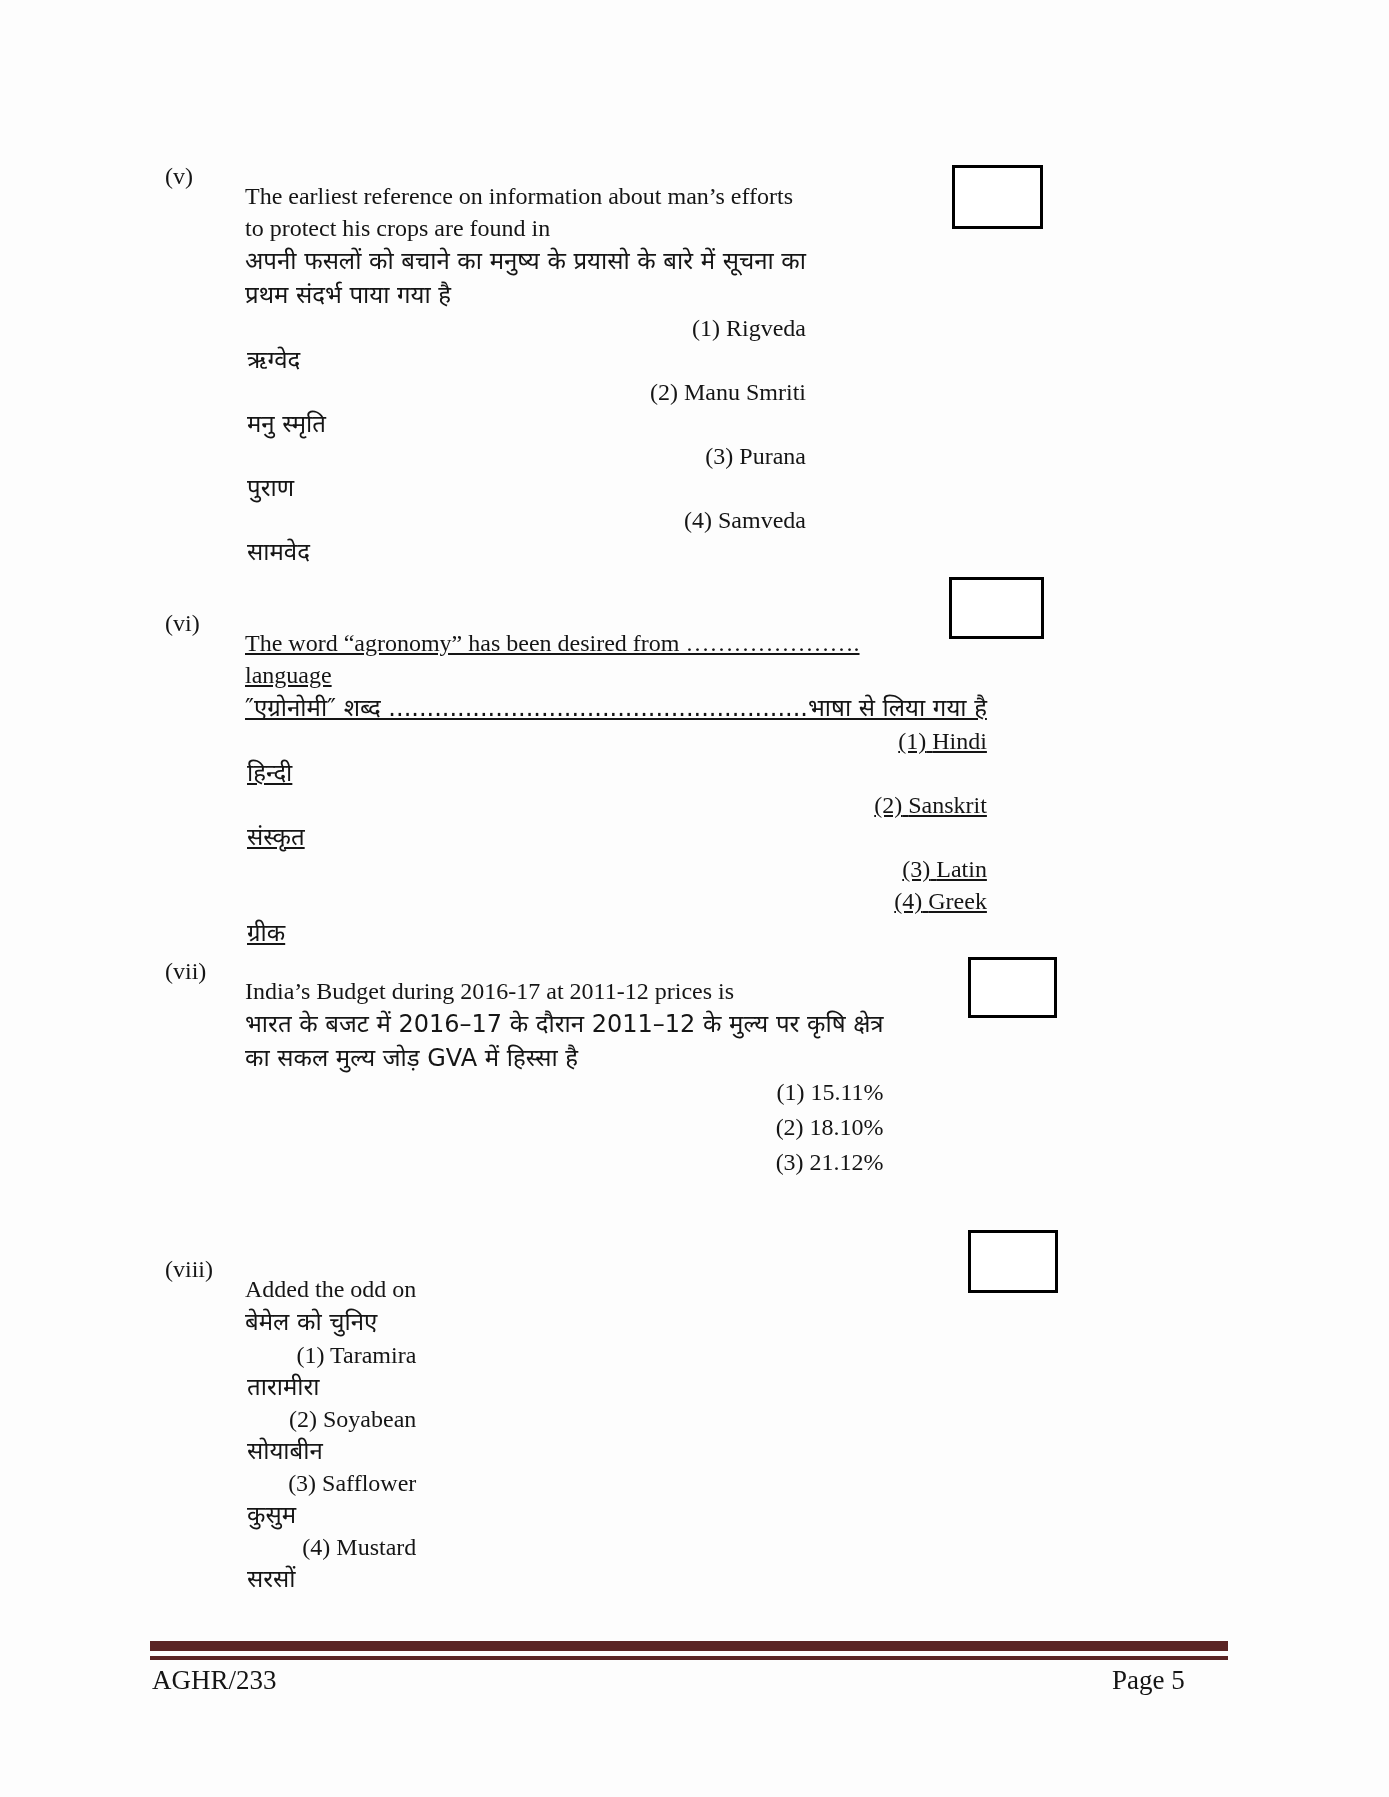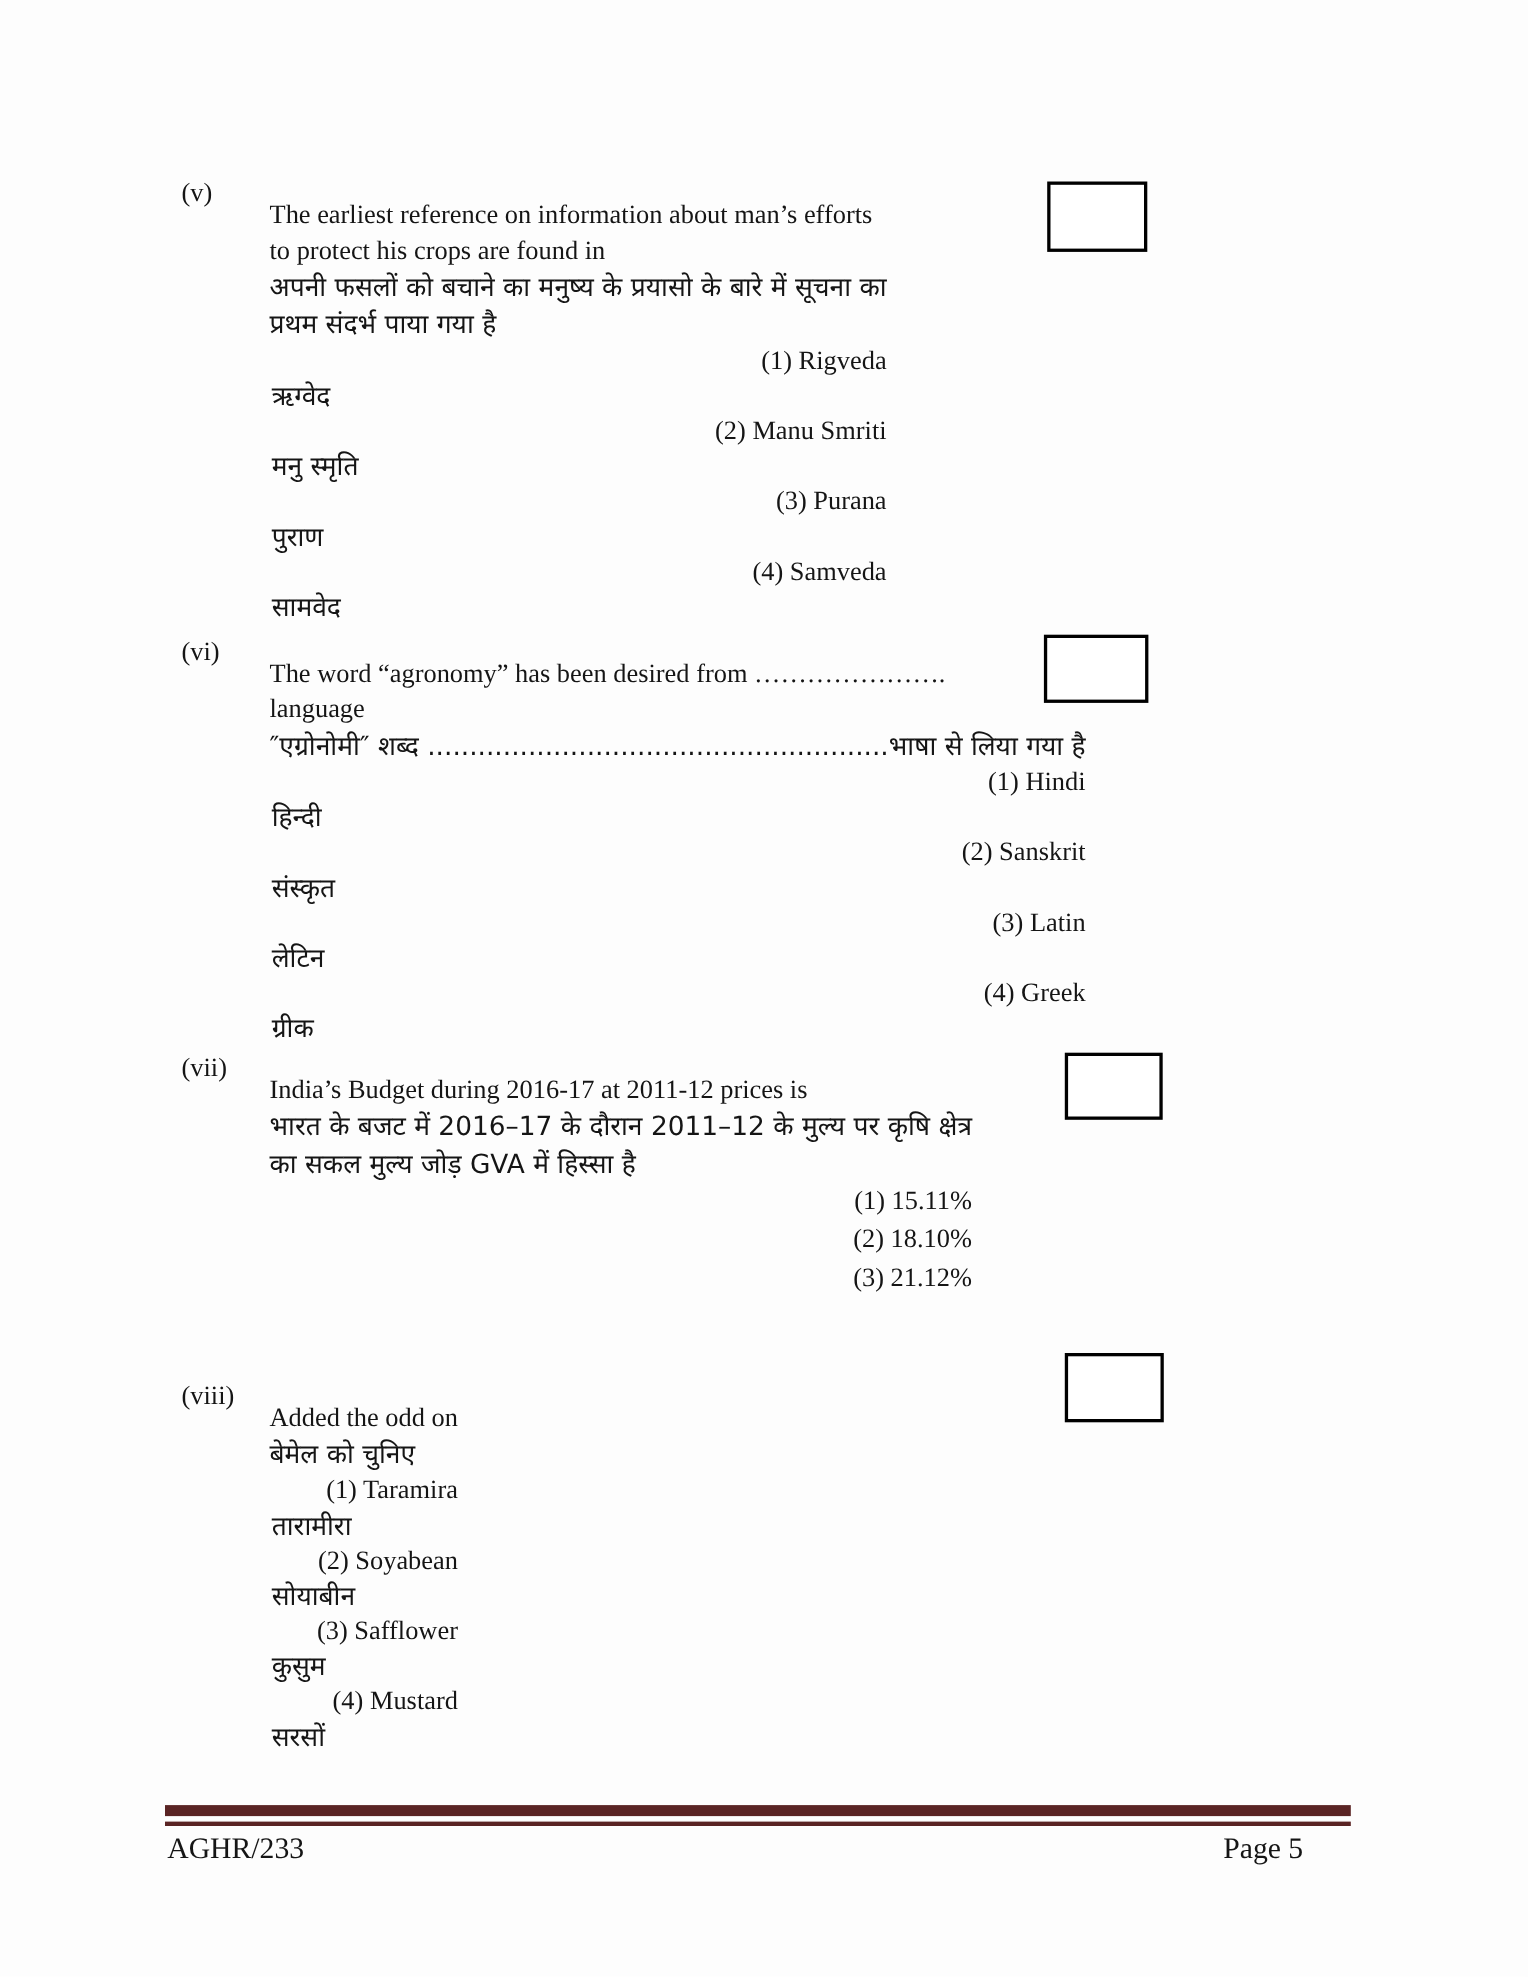--- a/index.html
+++ b/index.html
@@ -6,21 +6,21 @@
   .page {
     position:relative;
     width:1389px; height:1797px;
     background:#fdfdfd;
     font-family:"Liberation Serif", serif;
     color:#151515;
     overflow:hidden;
   }
   .question { position:absolute; left:165px; }
   #q-v   { top:160px; }
-  #q-vi  { top:577px; }
+  #q-vi  { top:607px;text-decoration:underline; }
   #q-vii { top:955px; }
   #q-viii{ top:1253px; }
 
   .qnum { position:absolute; left:0; top:0; font-size:24px; line-height:32px; }
   .qbody { margin-left:80px;margin-top:20px; }
 
   .en { font-size:24px; line-height:32px; white-space:nowrap; }
   .hi { font-family:"DejaVu Sans", sans-serif; font-size:24px; line-height:34px; white-space:nowrap; }
 
   .options { margin-left:-24px; }
@@ -85,21 +85,20 @@
         <div class="option">
           <div class="opt-en"><span>(1)</span> <span>Hindi</span></div>
           <div class="opt-hi">हिन्दी</div>
         </div>
         <div class="option">
           <div class="opt-en"><span>(2)</span> <span>Sanskrit</span></div>
           <div class="opt-hi">संस्कृत</div>
         </div>
         <div class="option">
           <div class="opt-en"><span>(3)</span> <span>Latin</span></div>
-          <div class="opt-hi">लेटिन</div>
         </div>
         <div class="option">
           <div class="opt-en"><span>(4)</span> <span>Greek</span></div>
           <div class="opt-hi">ग्रीक</div>
         </div>
       </div>
     </div>
   </div>
 
   <div class="question" id="q-vii">

